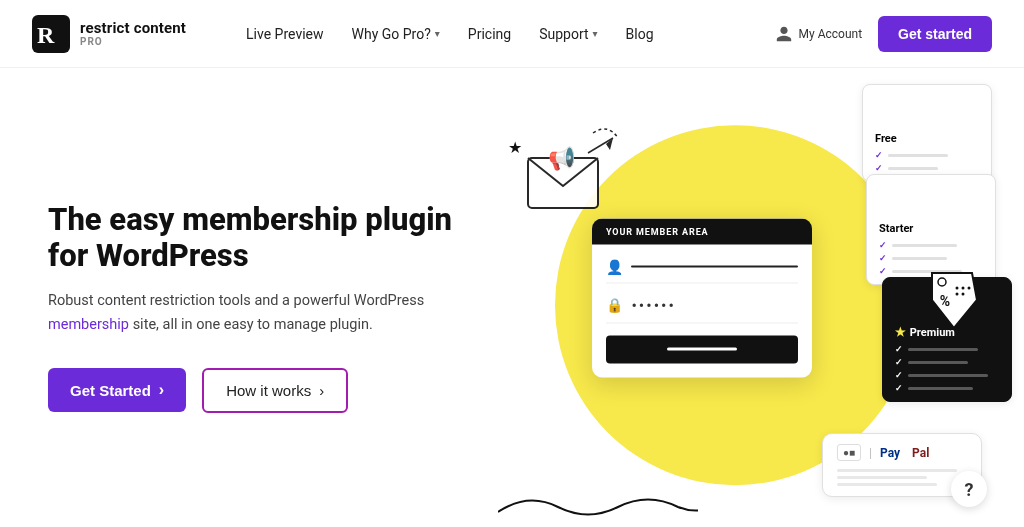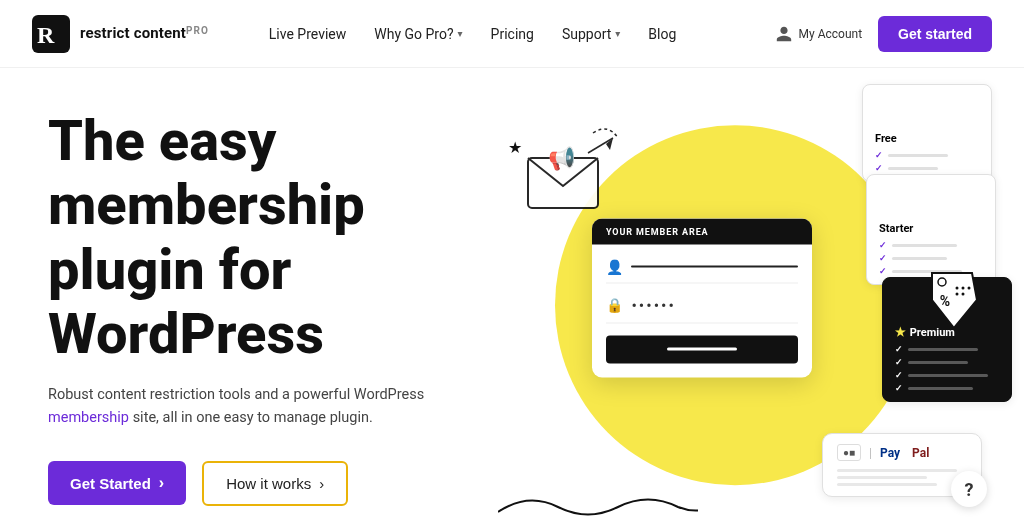--- a/index.html
+++ b/index.html
@@ -29,21 +29,21 @@
       gap: 10px;
       text-decoration: none;
       flex-shrink: 0;
     }
     .logo-icon {
       width: 38px;
       height: 38px;
     }
     .logo-text {
       display: flex;
-      flex-direction: row;
+      flex-direction: column;
       line-height: 1.1;
     }
     .logo-name {
       font-size: 15px;
       font-weight: 700;
       color: #111;
       letter-spacing: 0.01em;
     }
     .logo-pro {
       font-size: 10px;
@@ -112,21 +112,21 @@
       height: calc(527px - 68px);
       position: relative;
       overflow: hidden;
     }
     .hero-content {
       max-width: 430px;
       flex-shrink: 0;
       padding-top: 20px;
     }
     .hero-title {
-      font-size: 56px;
+      font-size: 31px;
       font-weight: 800;
       color: #111;
       line-height: 1.15;
       margin-bottom: 16px;
     }
     .hero-subtitle {
       font-size: 14.5px;
       color: #444;
       line-height: 1.6;
       margin-bottom: 32px;
@@ -151,21 +151,21 @@
       font-weight: 600;
       cursor: pointer;
       display: flex;
       align-items: center;
       gap: 8px;
     }
     .btn-primary .arrow { font-size: 16px; }
     .btn-secondary {
       background: #fff;
       color: #222;
-      border: 2px solid #eab308;
+      border: 2px solid #a21caf;
       border-radius: 6px;
       padding: 12px 22px;
       font-size: 15px;
       font-weight: 500;
       cursor: pointer;
       display: flex;
       align-items: flex-end;
       gap: 8px;
     }
 

